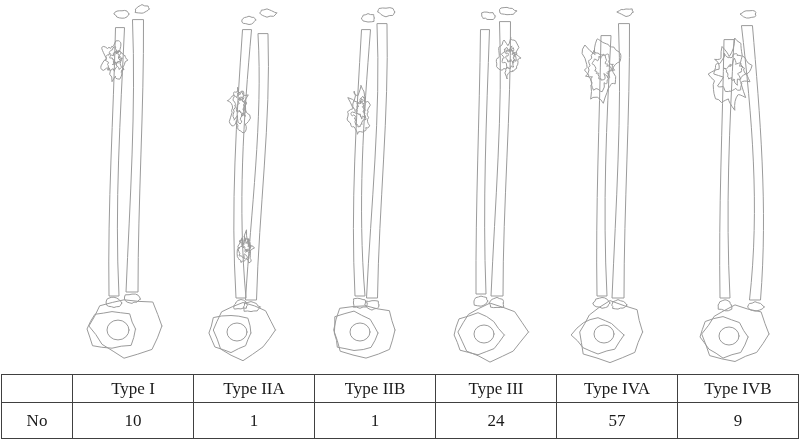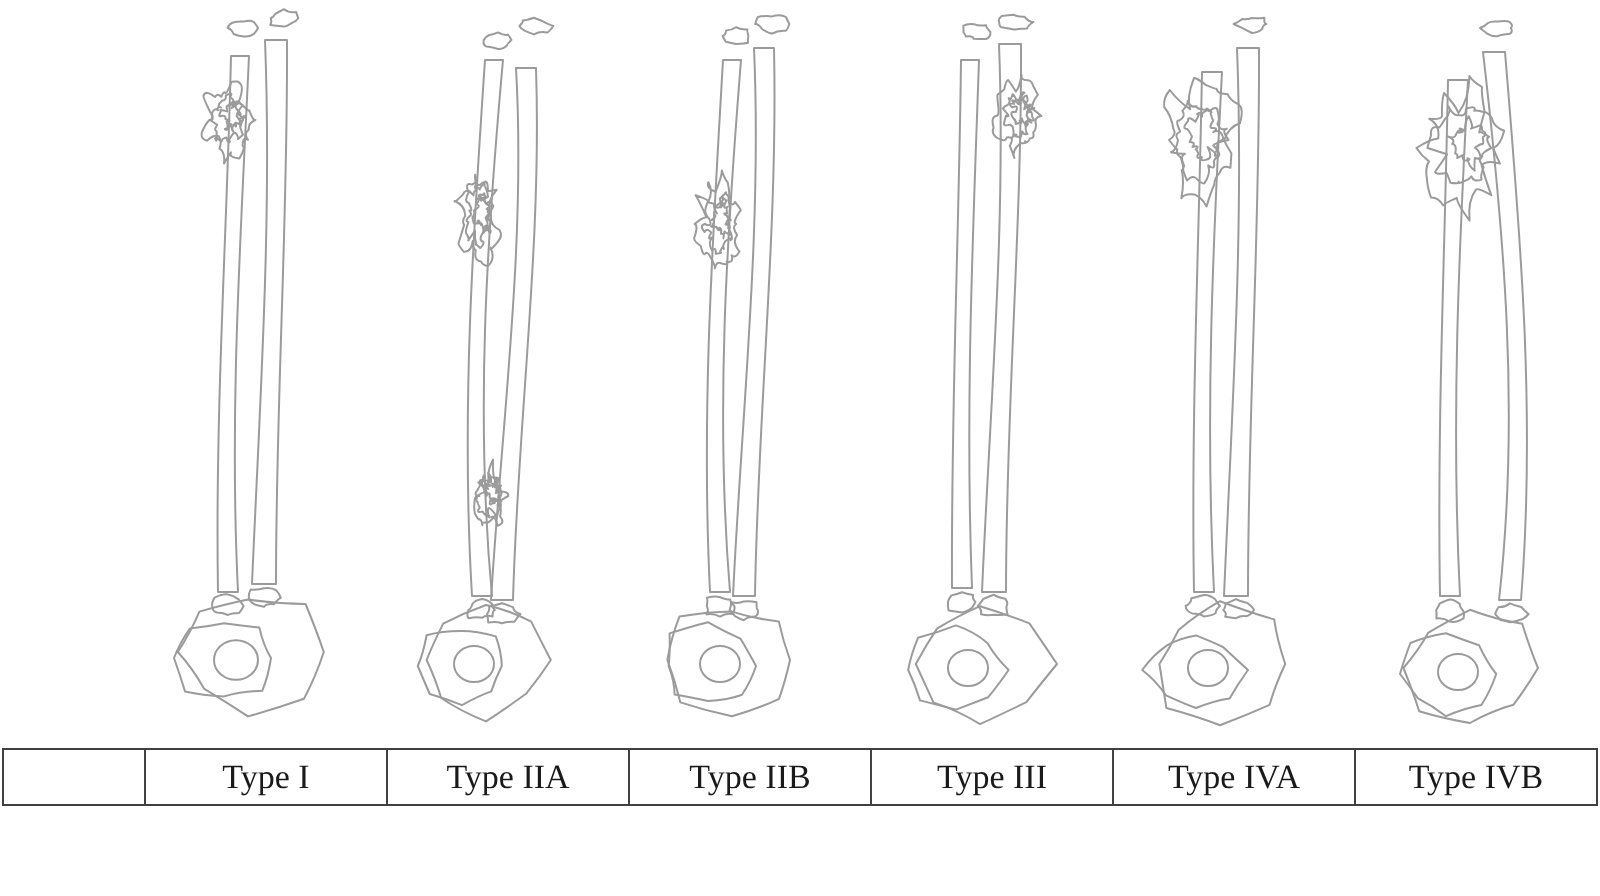--- a/index.html
+++ b/index.html
@@ -146,16 +146,25 @@
     <tbody>
         <tr class="hrow">
       <td></td>
       <td>Type I</td>
       <td>Type IIA</td>
       <td>Type IIB</td>
       <td>Type III</td>
       <td>Type IVA</td>
       <td>Type IVB</td>
     </tr>
+    <tr class="vrow">
+      <td>No</td>
+      <td>10</td>
+      <td>1</td>
+      <td>1</td>
+      <td>24</td>
+      <td>57</td>
+      <td>9</td>
+    </tr>
   </tbody>
     </table>
 
 </div>
 
 </body></html>

